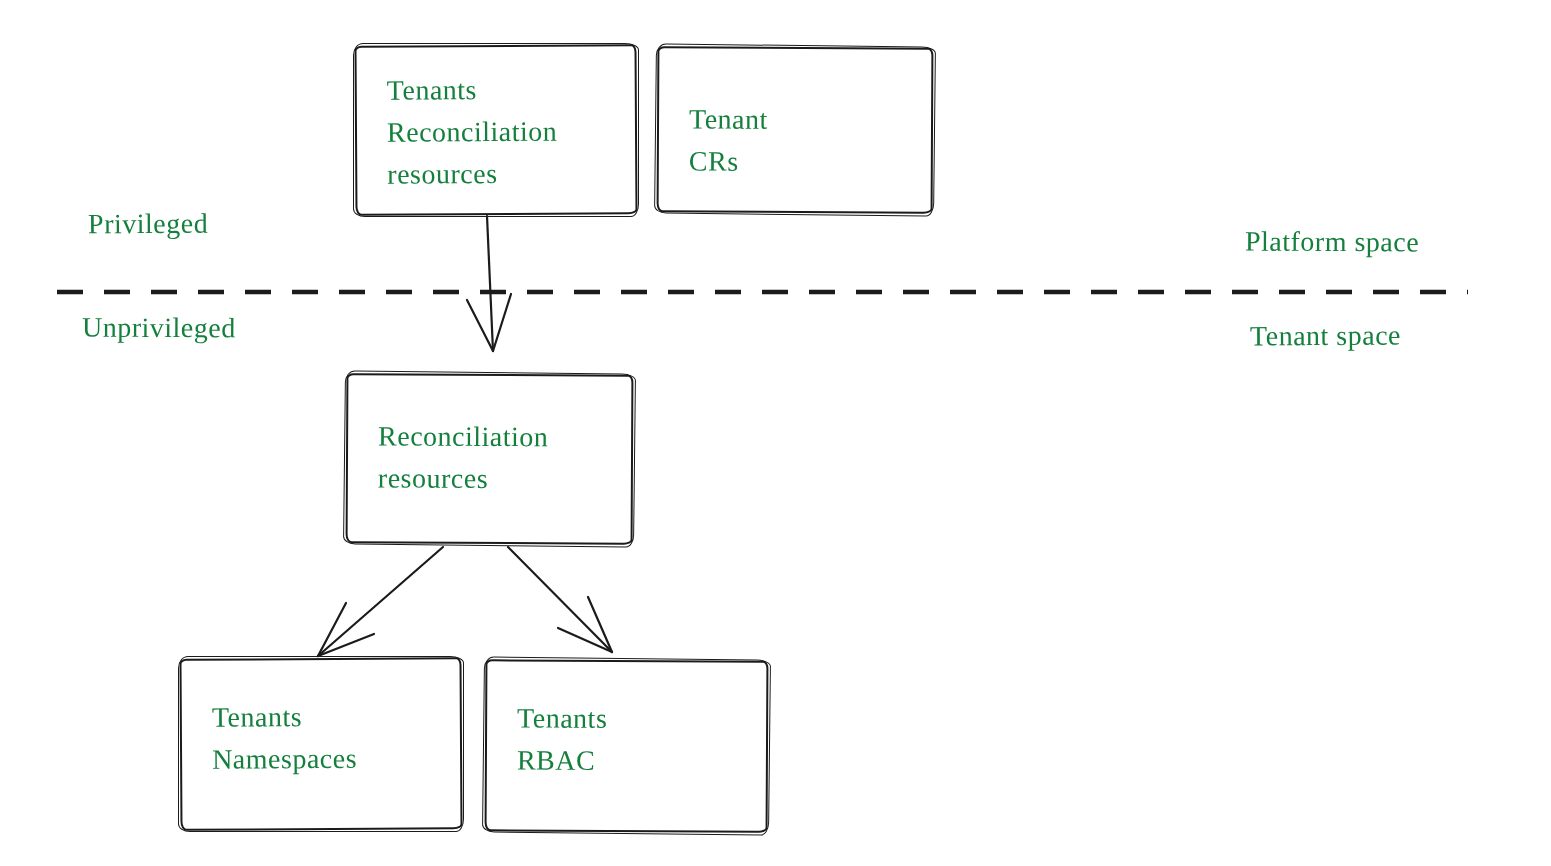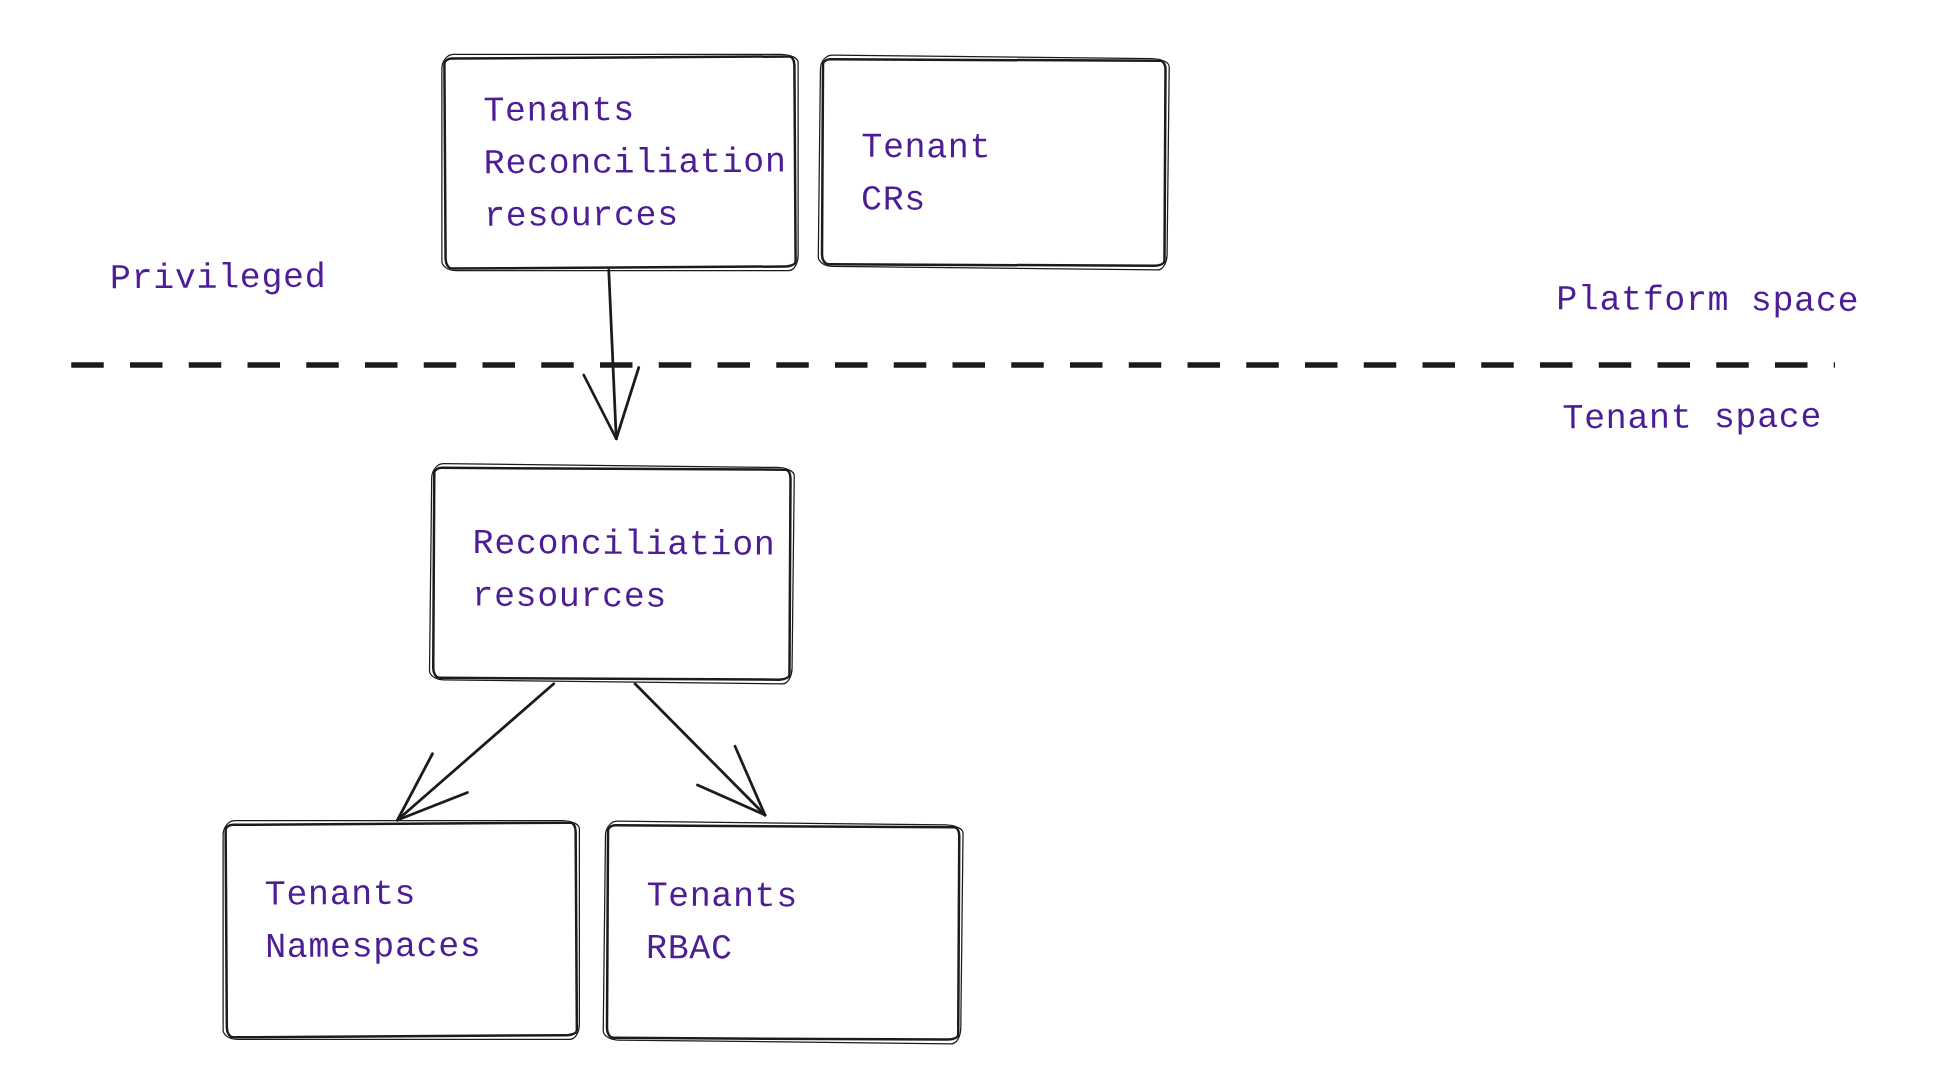--- a/index.html
+++ b/index.html
@@ -1,22 +1,22 @@
 <!DOCTYPE html>
 <html><head>
 <meta charset="utf-8">
 <style>
   html, body { margin: 0; padding: 0; background: #ffffff; }
   .canvas {
     position: relative;
     width: 1551px;
     height: 866px;
     background: #ffffff;
-    font-family: Liberation Mono, monospace;
-    color: #4c1d95;
+    font-family: Liberation Serif, serif;
+    color: #15803d;
     overflow: hidden;
   }
   .overlay {
     position: absolute;
     left: 0; top: 0;
     width: 1551px; height: 866px;
     pointer-events: none;
   }
   .node {
     position: absolute;
@@ -88,20 +88,21 @@
 
   <div class="node tilt-b" style="left:657px; top:47px; width:276px; height:166px;">
     <div class="node-text" style="padding-top:50px;">
       <span class="node-line">Tenant</span>
       <span class="node-line">CRs</span>
     </div>
   </div>
 
   <div class="zone-label tilt-a" style="left:88px; top:208px;">Privileged</div>
   <div class="zone-label tilt-b" style="left:1245px; top:226px;">Platform space</div>
+  <div class="zone-label tilt-b" style="left:82px; top:312px;">Unprivileged</div>
   <div class="zone-label tilt-a" style="left:1250px; top:320px;">Tenant space</div>
 
   <div class="node tilt-b" style="left:346px; top:374px; width:287px; height:170px;">
     <div class="node-text" style="padding-top:40px;">
       <span class="node-line">Reconciliation</span>
       <span class="node-line">resources</span>
     </div>
   </div>
 
   <div class="node tilt-a" style="left:180px; top:658px; width:282px; height:172px;">

